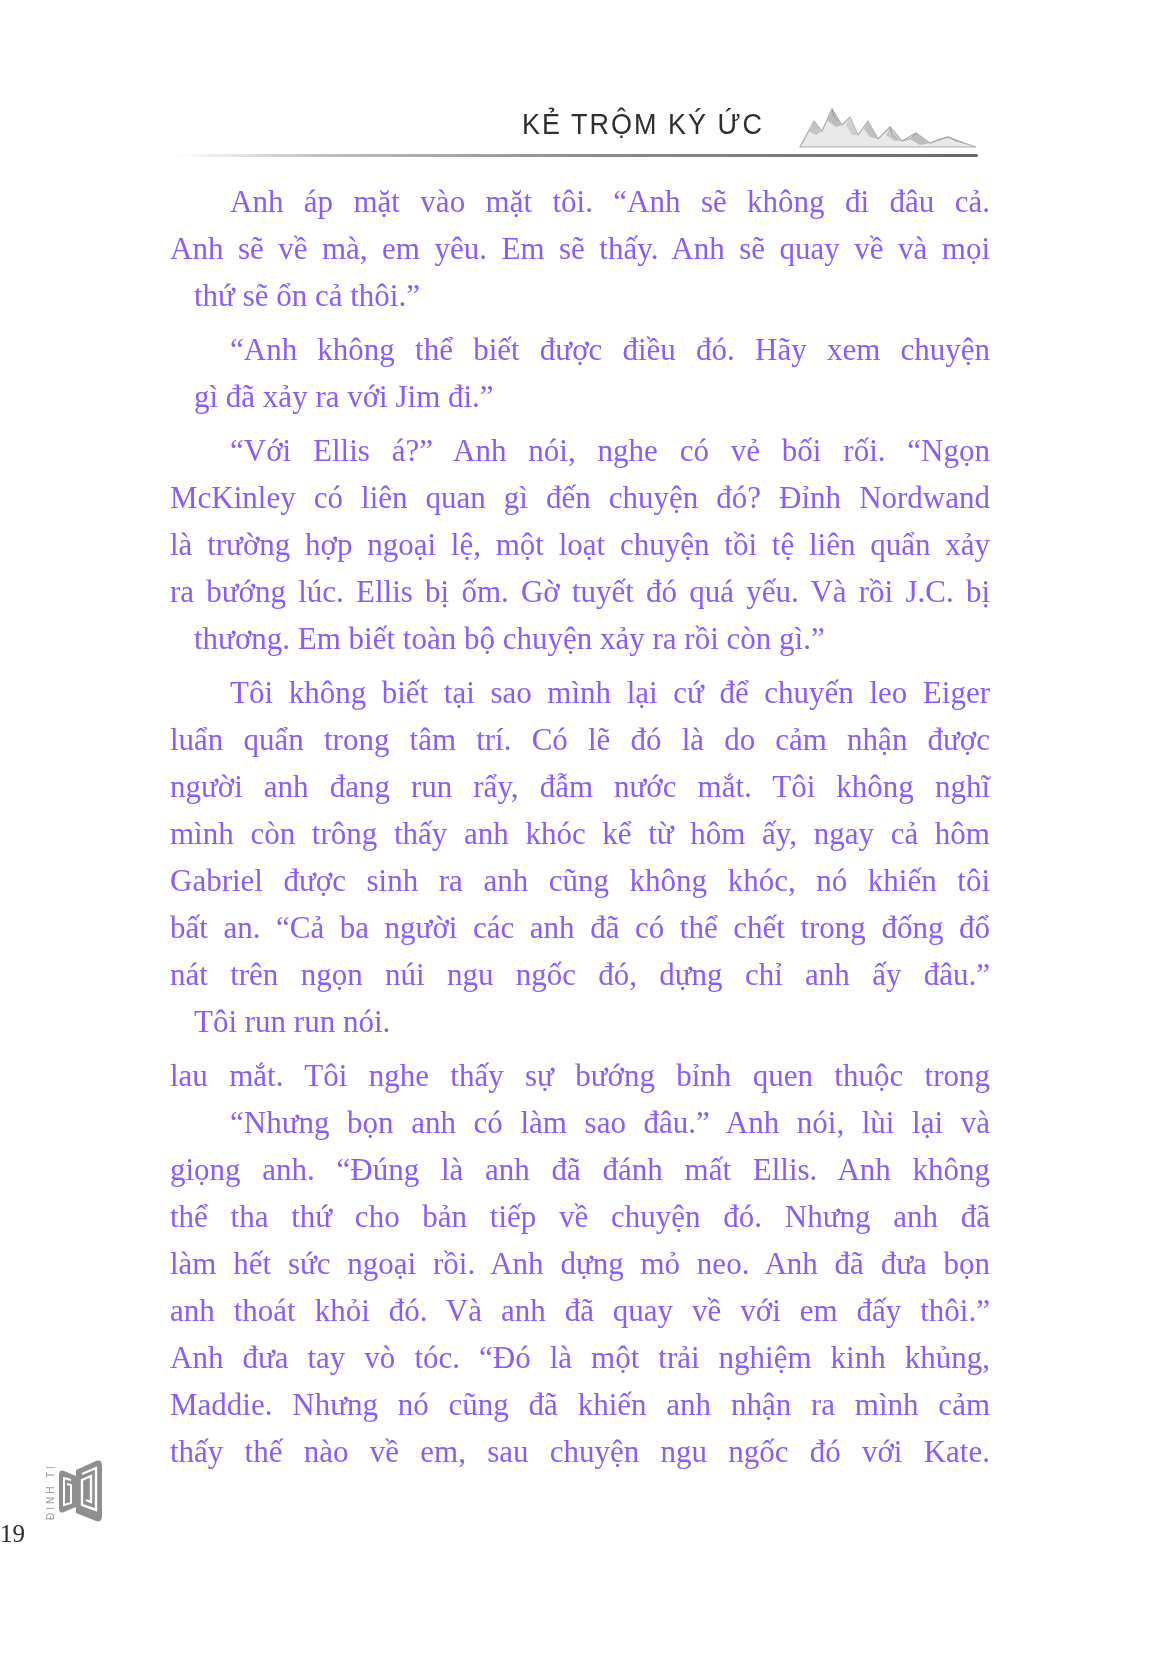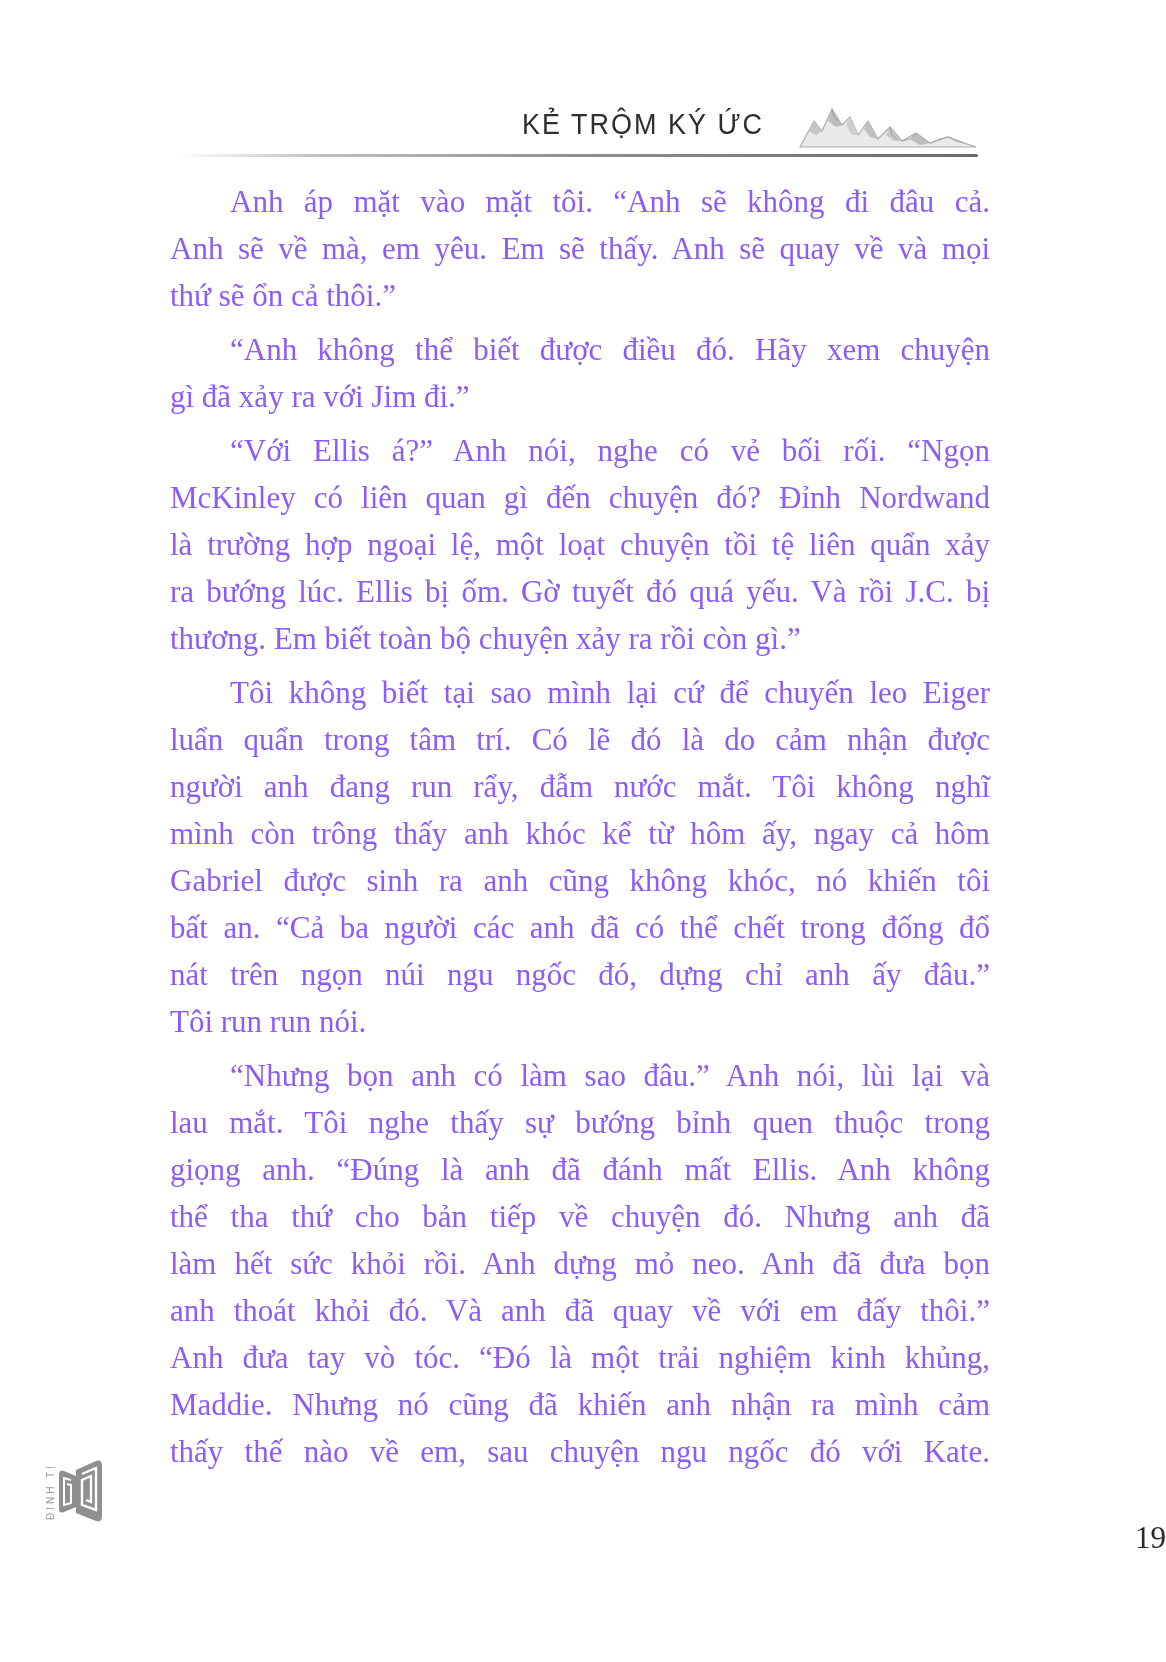--- a/index.html
+++ b/index.html
@@ -57,30 +57,30 @@
     color: #8b5cf6;
   }
   .paragraph { margin-bottom: 7px; }
   .paragraph:last-child { margin-bottom: 0; }
   .line {
     text-align: justify;
     text-align-last: justify;
     white-space: normal;
   }
   .line.first { text-indent: 60px; }
-  .line.end { text-align-last: left; }
+  .line.end { text-align-last: left; margin-left: 24px; }
 
   
   .page-number {
     position: absolute;
     left: 0;
     top: 1520px;
     width: 1166px;
-    text-align: right;
-    font-size: 31px;
+    text-align: left;
+    font-size: 25px;
     color: #2a2a2a;
   }
   .publisher-logo {
     position: absolute;
     left: 30px;
     top: 1452px;
     width: 78px;
     height: 82px;
   }
   .publisher-logo-text {
@@ -150,25 +150,25 @@
       <div class="line">luẩn quẩn trong tâm trí. Có lẽ đó là do cảm nhận được</div>
       <div class="line">người anh đang run rẩy, đẫm nước mắt. Tôi không nghĩ</div>
       <div class="line">mình còn trông thấy anh khóc kể từ hôm ấy, ngay cả hôm</div>
       <div class="line">Gabriel được sinh ra anh cũng không khóc, nó khiến tôi</div>
       <div class="line">bất an. “Cả ba người các anh đã có thể chết trong đống đổ</div>
       <div class="line">nát trên ngọn núi ngu ngốc đó, dựng chỉ anh ấy đâu.”</div>
       <div class="line end">Tôi run run nói.</div>
     </div>
 
     <div class="paragraph">
+      <div class="line">lau mắt. Tôi nghe thấy sự bướng bỉnh quen thuộc trong</div>
       <div class="line first">“Nhưng bọn anh có làm sao đâu.” Anh nói, lùi lại và</div>
-      <div class="line">lau mắt. Tôi nghe thấy sự bướng bỉnh quen thuộc trong</div>
       <div class="line">giọng anh. “Đúng là anh đã đánh mất Ellis. Anh không</div>
       <div class="line">thể tha thứ cho bản tiếp về chuyện đó. Nhưng anh đã</div>
-      <div class="line">làm hết sức khỏi rồi. Anh dựng mỏ neo. Anh đã đưa bọn</div>
+      <div class="line">làm hết sức ngoại rồi. Anh dựng mỏ neo. Anh đã đưa bọn</div>
       <div class="line">anh thoát khỏi đó. Và anh đã quay về với em đấy thôi.”</div>
       <div class="line">Anh đưa tay vò tóc. “Đó là một trải nghiệm kinh khủng,</div>
       <div class="line">Maddie. Nhưng nó cũng đã khiến anh nhận ra mình cảm</div>
       <div class="line">thấy thế nào về em, sau chuyện ngu ngốc đó với Kate.</div>
     </div>
 
   </div>
 
   <div class="publisher-logo">
     <span class="publisher-logo-text">ĐINH TỊ</span>

